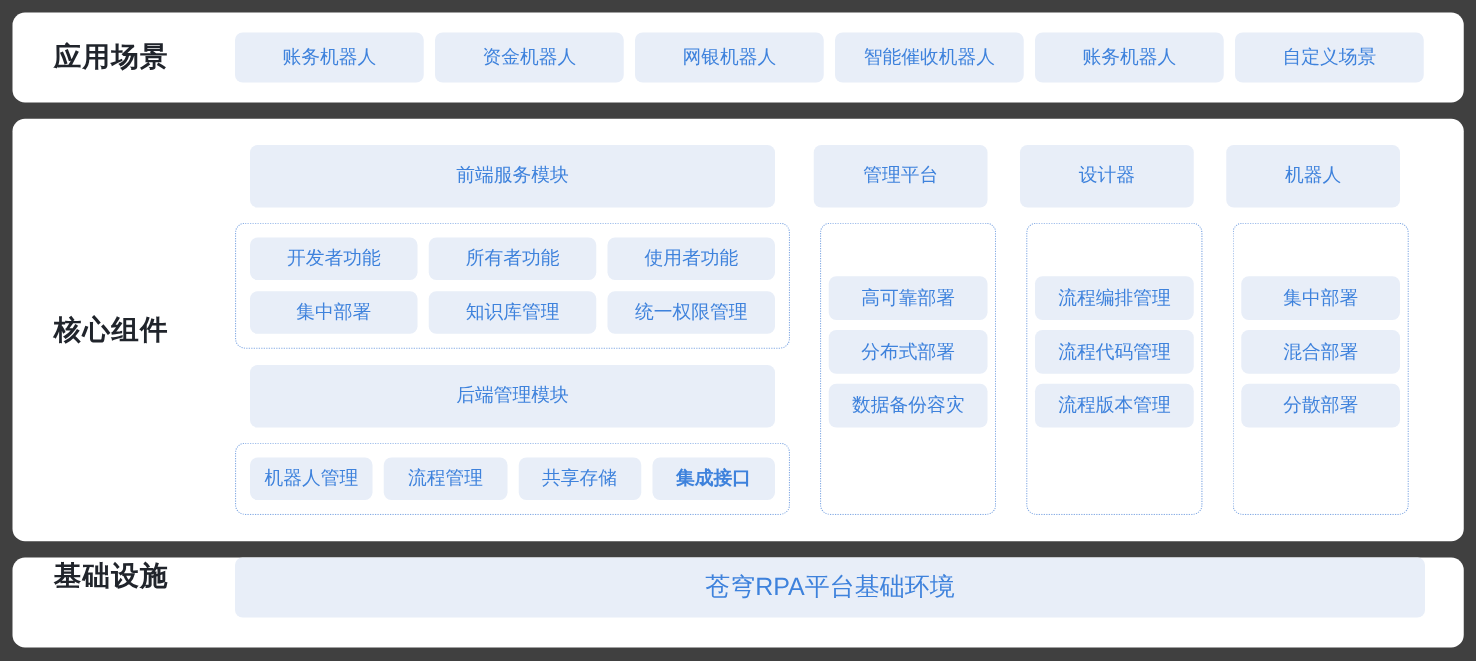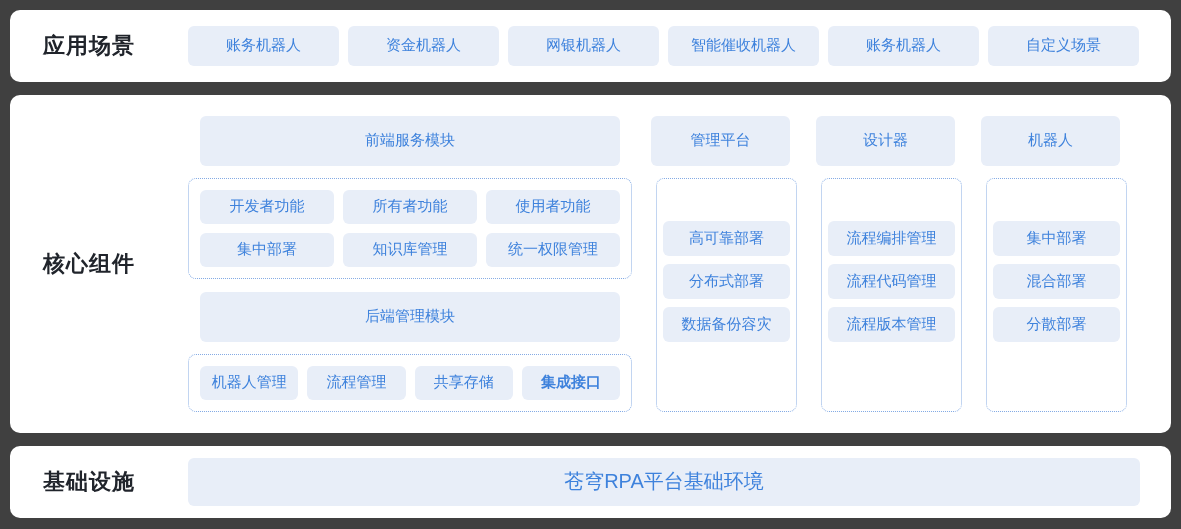--- a/index.html
+++ b/index.html
@@ -72,21 +72,21 @@
   .col-side .module-header { margin: 0 7px; }
   .col-side .dashed {
     flex: 1; margin-top: 12px;
     padding: 42px 6px 0 6px;
     display: flex; flex-direction: column; gap: 8px; margin-left: 12px;
   }
   .col-side .chip-sm { height: 35px; }
   
   .infra {
     height: 88px;
-    display: flex; align-items: center;
+    display: flex; 
     padding-right: 31px;
   }
   .infra-bar { flex: 1; height: 48px; font-size: 20px; }
 </style>
 </head>
 <body>
 
 <div class="frame">
 
   <div class="panel scenarios">

